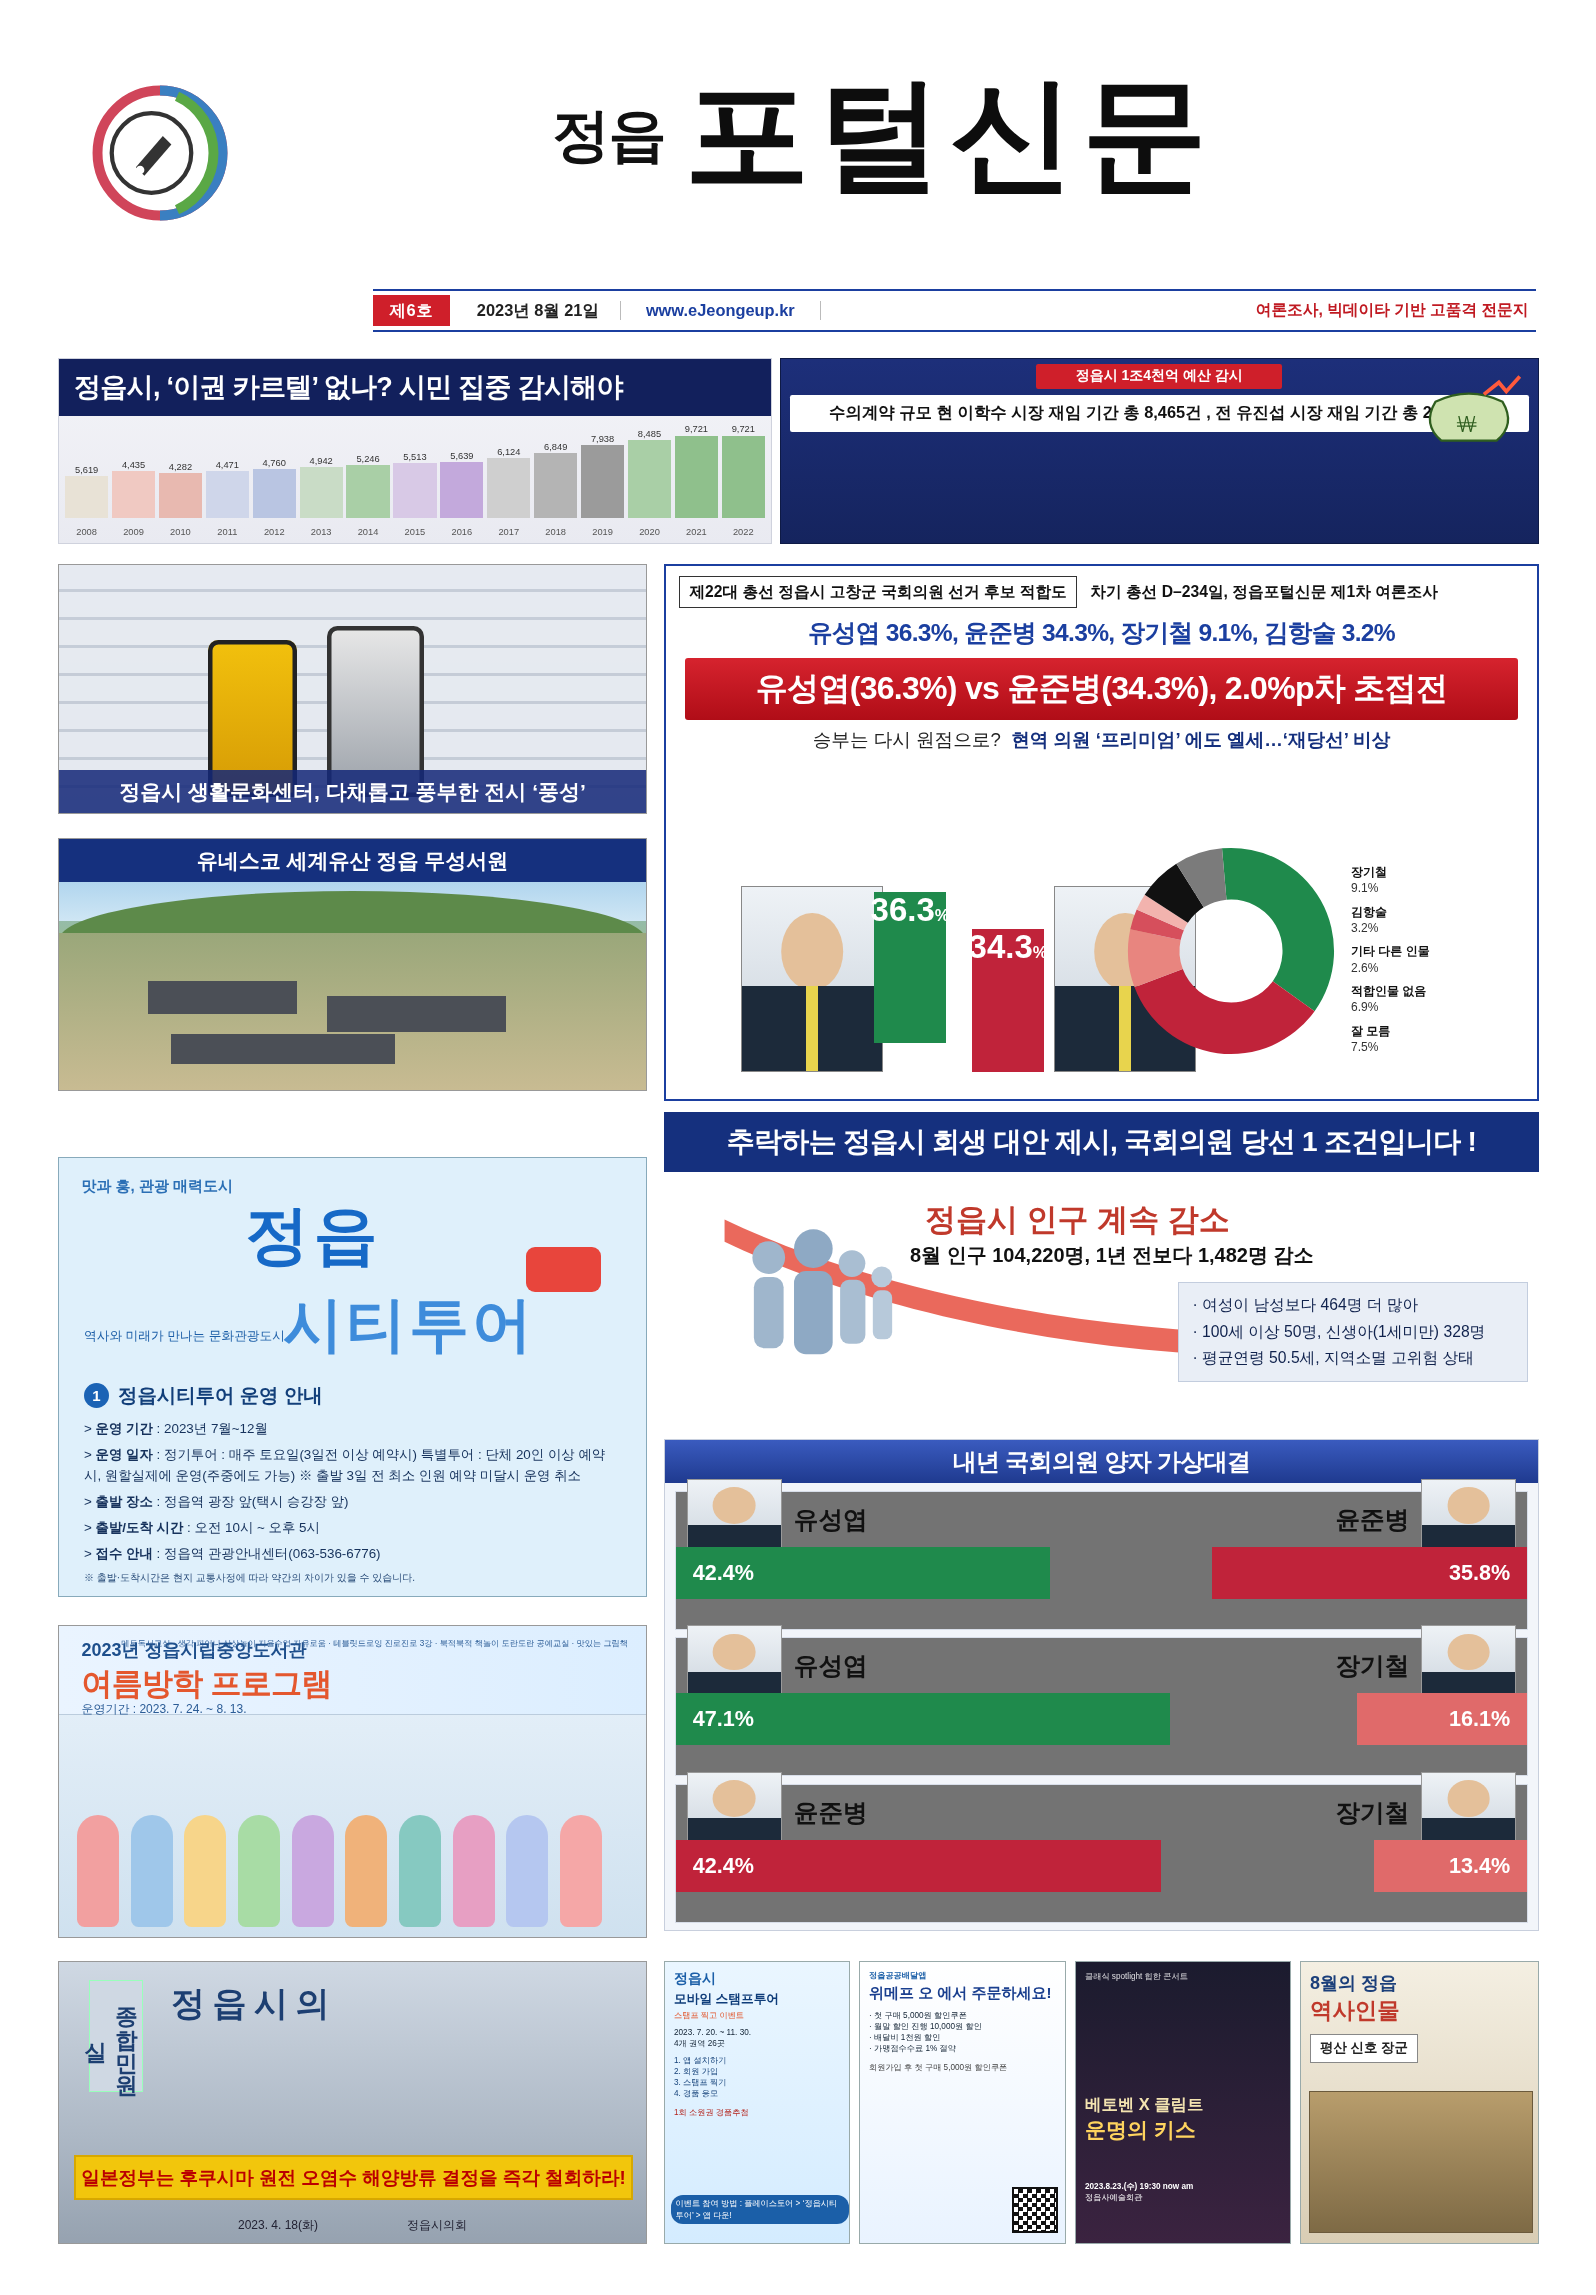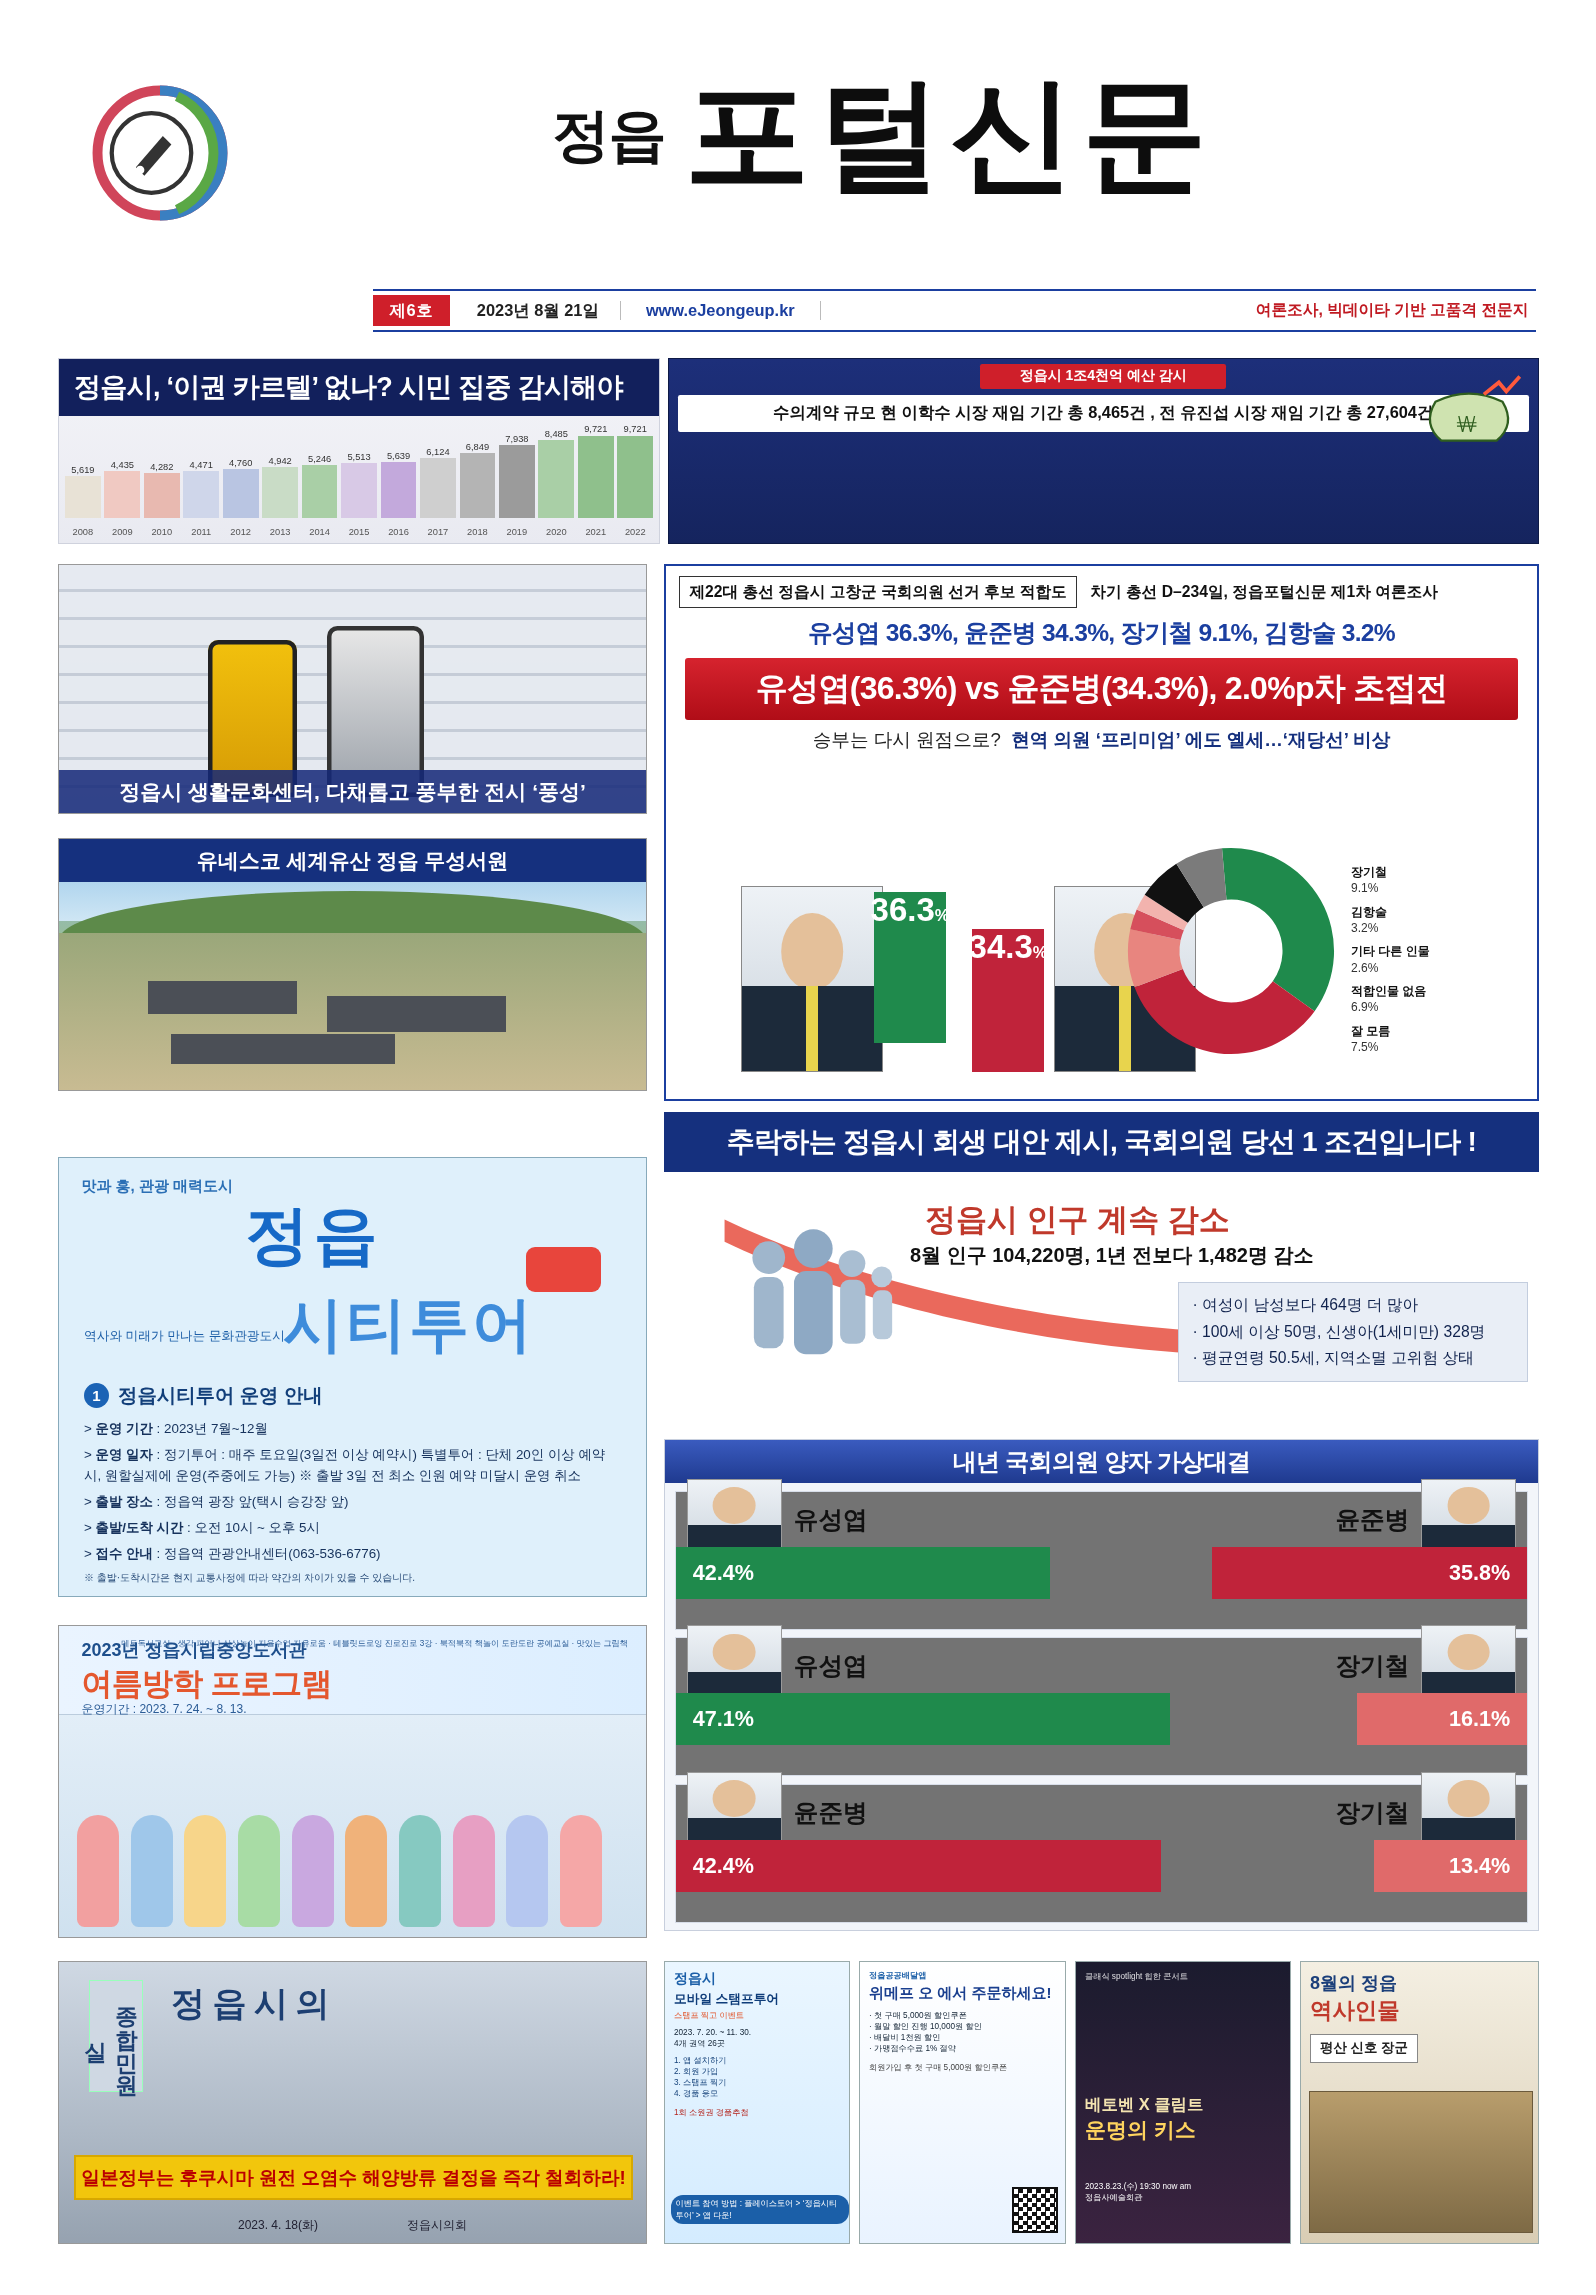--- a/index.html
+++ b/index.html
@@ -24,21 +24,21 @@
   .info-bar { position:absolute; left:373px; top:291px; width:1163px; height:39px; display:flex; align-items:center; }
   .ib-red { background:#cf1f2a; color:#fff; font-size:16.4px; font-weight:700; padding:4.5px 16.4px; margin-right:6px; letter-spacing:0.7px; }
   .ib-date { font-size:16.4px; font-weight:600; color:#222; padding:0 21px; }
   .ib-url { font-size:16.4px; font-weight:700; color:#1b3fa0; padding:0 25px; border-left:1.5px solid #bbb; border-right:1.5px solid #bbb; }
   .ib-tag { font-size:15.7px; font-weight:700; color:#c01a22; margin-left:auto; padding-right:7.5px; }
   .rule-top { position:absolute; left:373px; top:289px; width:1163px; height:2.2px; background:#1b3fa0; }
   .rule-bot { position:absolute; left:373px; top:330px; width:1163px; height:2.2px; background:#1b3fa0; }
 
   
   .top-banner { position:absolute; left:58px; top:358px; width:1481px; height:186px; display:flex; }
-  .tb-left { width:602px; height:100%; background:linear-gradient(180deg,#f4f4f8 0%,#e9eaf1 100%); border:1.5px solid #cfd2dd; position:relative; overflow:hidden; }
+  .tb-left { width:714px; height:100%; background:linear-gradient(180deg,#f4f4f8 0%,#e9eaf1 100%); border:1.5px solid #cfd2dd; position:relative; overflow:hidden; }
   .tb-head { background:#12205c; color:#fff; font-size:27px; font-weight:700; padding:10.4px 15px; letter-spacing:-0.7px; }
   .bars { position:absolute; left:0; bottom:0; width:100%; height:119px; display:flex; align-items:flex-end; padding:0 6px 25px 6px; gap:3.7px; }
   .bar-col { flex:1; display:flex; flex-direction:column; align-items:center; justify-content:flex-end; position:relative; height:100%; }
   .bar-val { font-size:9.3px; color:#333; margin-bottom:1.5px; }
   .bar-rect { width:100%; }
   .bar-year { position:absolute; bottom:-19.4px; font-size:9.3px; color:#555; }
   .tb-right { flex:1; margin-left:7.5px; background:linear-gradient(180deg,#1d2f7a 0%,#15245e 100%); border:1.5px solid #0e1a46; position:relative; color:#fff; }
   .tbr-title { font-size:30px; font-weight:700; text-align:center; padding:13.4px 0 6px 0; letter-spacing:-0.7px; }
   .tbr-tag { width:246px; margin:4.5px auto 6px auto; background:#cf1f2a; text-align:center; font-size:14px; font-weight:700; padding:3.7px 0; border-radius:2.2px; }
   .tbr-sub { background:#ffffff; color:#111; font-size:16.4px; font-weight:700; text-align:center; padding:7.5px 0; margin:0 9px 9px 9px; border-radius:2.2px; }
@@ -545,21 +545,21 @@
       <div style="position:absolute;right:7.5px;bottom:10.4px;width:46px;height:46px;background:
         repeating-conic-gradient(#111 0 25%, #fff 0 50%) 0 0/9px 9px;border:2.2px solid #111;"></div>
     </div>
   </div>
 
   <div class="ad ad3">
     <div style="padding:9px;color:#fff;">
       <div class="tiny" style="opacity:.85;">클래식 spotlight 힙한 콘서트</div>
       <div style="font-size:16.4px;font-weight:800;margin-top:112px;color:#f3e3b0;">베토벤 X 클림트</div>
       <div style="font-size:21px;font-weight:800;color:#ffd45e;">운명의 키스</div>
-      <div class="tiny" style="margin-top:37px;">2023.8.23.(수) 19:30 now am</div>
+      <div class="tiny" style="margin-top:37px;font-weight:bold;">2023.8.23.(수) 19:30 now am</div>
       <div class="tiny">정읍사예술회관</div>
     </div>
   </div>
 
   <div class="ad ad4">
     <div style="padding:9px;">
       <div style="font-size:18px;font-weight:800;color:#1b3f7a;">8월의 정읍</div>
       <div style="font-size:22.4px;font-weight:800;color:#c0392b;">역사인물</div>
       <div style="display:inline-block;margin-top:7.5px;background:#fff;border:0.7px solid #888;padding:4.5px 9px;font-size:13.4px;font-weight:700;color:#222;">평산 신호 장군</div>
       <div style="position:absolute;left:7.5px;bottom:10.4px;width:224px;height:142px;background:linear-gradient(180deg,#b89d6c,#7e6a45);border:0.7px solid #6b5a3c;"></div>

